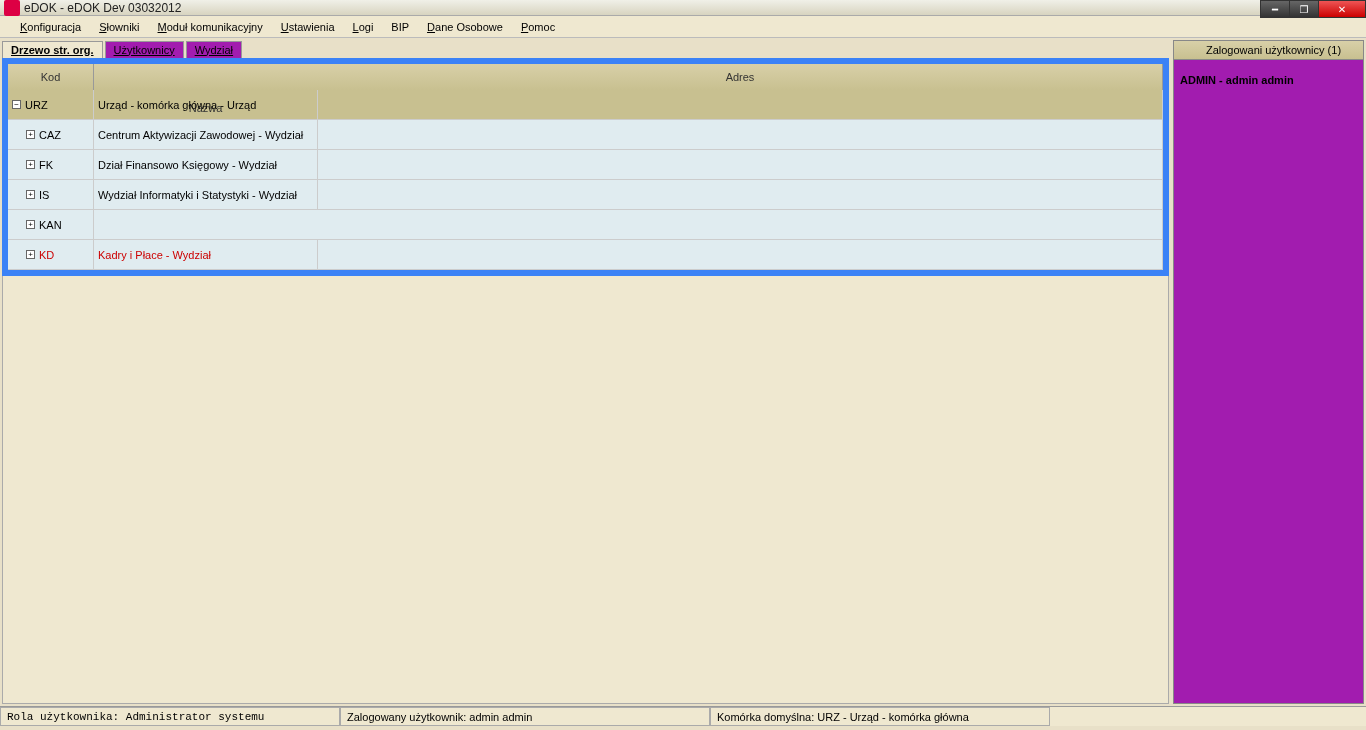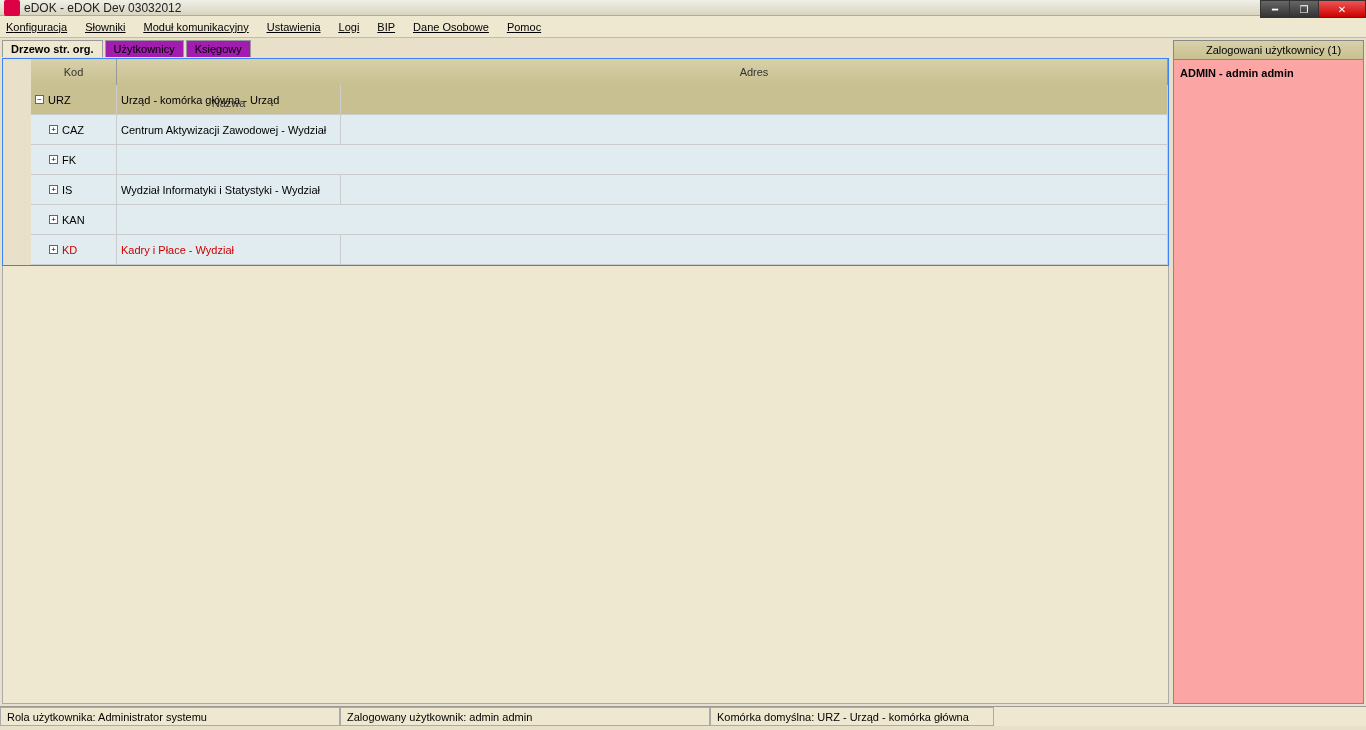--- a/index.html
+++ b/index.html
@@ -5,32 +5,32 @@
     * { margin: 0; padding: 0; box-sizing: border-box; font-family: Tahoma, Arial, sans-serif; font-size: 11px; }
     html, body { width: 1366px; height: 730px; overflow: hidden; background: #e8e0c8; }
     
     .titlebar { height: 16px; background: linear-gradient(#f0f0e8, #d8d4c0); display: flex; align-items: center; border-bottom: 1px solid #aaa; position: relative; }
     .titlebar-icon { width: 16px; height: 16px; background: #d04; margin: 0 4px; border-radius: 2px; }
     .titlebar-text { color: #222; font-size: 12px; }
     .win-btns { position: absolute; right: 0; top: 0; display: flex; }
     .win-btn { width: 30px; height: 18px; border: 1px solid #333; display: flex; align-items: center; justify-content: center; font-size: 10px; color: #fff; background: linear-gradient(#666, #333); cursor: pointer; margin-left: -1px; }
     .win-btn.close { background: linear-gradient(#e55, #c00); width: 48px; }
     
-    .menubar { height: 22px; background: #efe8d0; display: flex; align-items: center; padding: 0 6px; gap: 18px; border-bottom: 1px solid #bbb; text-decoration: underline; }
+    .menubar { height: 22px; background: #efe8d0; display: flex; align-items: center; padding: 0 20px; gap: 18px; border-bottom: 1px solid #bbb; }
     .menu-item { color: #000; cursor: pointer; }
     .menu-item u { text-decoration: underline; }
     
     .content-area { display: flex; height: calc(100% - 20px - 22px - 20px); }
     .main-panel { flex: 1; display: flex; flex-direction: column; padding: 2px; }
     
-    .tabstrip { display: flex; height: 18px; align-items: flex-start; }
+    .tabstrip { display: flex; height: 18px; align-items: center; text-decoration: underline; }
     .tab { padding: 2px 8px; border: 1px solid #999; border-bottom: none; background: #a21caf; margin-right: 2px; cursor: pointer; font-size: 11px; }
     .tab.active { font-weight: bold; background: #efe8d0; }
     
-    .grid-container { border: 1px solid #3b82f6; flex-shrink: 0; padding-left: 28px; }
+    .grid-container { border: 6px solid #3b82f6; flex-shrink: 0; }
     .grid-header { display: flex; background: linear-gradient(#d8d0a8, #c8c090); height: 26px; }
     .grid-header-cell { border-right: 1px solid #999; display: flex; align-items: center; justify-content: center; font-weight: normal; color: #333; }
     .col-kod { width: 86px; }
     .col-nazwa { width: 224px; margin-top: 44px; }
     .col-adres { flex: 1; }
     
     .grid-body { }
     .grid-row { display: flex; height: 30px; border-bottom: 1px solid #ccc; }
     .grid-row.root { background: #c8c090; }
     .grid-row.child { background: #e0ecf0; }
@@ -40,28 +40,28 @@
     .grid-cell.adres { flex: 1; }
     .indent1 { padding-left: 18px; }
     .red-text .nazwa, .red-text .kod-text { color: #c00; }
     
     .expander { width: 9px; height: 9px; border: 1px solid #666; display: inline-flex; align-items: center; justify-content: center; font-size: 8px; line-height: 1; cursor: pointer; background: #fff; }
     
     .empty-area { flex: 1; background: #efe8d0; border: 1px solid #aaa; border-top: none; }
     
     .side-panel { width: 195px; padding: 2px; }
     .side-header { height: 20px; background: linear-gradient(#d8d0a8, #c8c090); border: 1px solid #888; display: flex; align-items: center; justify-content: center; padding-left: 10px; }
-    .side-body { border: 1px solid #888; border-top: none; height: calc(100% - 20px); background: #fca5a5; padding: 7px 6px; }
+    .side-body { border: 1px solid #888; border-top: none; height: calc(100% - 20px); background: #a21caf; padding: 14px 6px; }
     .side-body .user { font-weight: bold; }
     
     .statusbar { height: 20px; display: flex; background: #efe8d0; border-top: 1px solid #999; }
     .status-cell { border: 1px solid #aaa; padding: 2px 6px; display: flex; align-items: center; }
-    .status-cell:nth-child(1) { width: 340px; }
+    .status-cell:nth-child(1) { width: 340px; font-family: Liberation Mono, monospace; }
     .status-cell:nth-child(2) { width: 370px; }
-    .status-cell:nth-child(3) { width: 284px; }
+    .status-cell:nth-child(3) { width: 340px; }
     .status-cell:nth-child(4) { flex: 1; }
   </style>
 </head>
 <body>
 
 <div class="titlebar">
   <div class="titlebar-icon"></div>
   <div class="titlebar-text">eDOK - eDOK Dev 03032012</div>
   <div class="win-btns">
     <div class="win-btn">━</div>
@@ -79,21 +79,21 @@
     <div class="menu-item">BIP</div>
     <div class="menu-item"><u>D</u>ane Osobowe</div>
     <div class="menu-item"><u>P</u>omoc</div>
   </div>
 
 <div class="content-area">
   <div class="main-panel">
     <div class="tabstrip" id="tabstrip">
         <div class="tab active">Drzewo str. org.</div>
         <div class="tab">Użytkownicy</div>
-        <div class="tab">Księgowy</div>
+        <div class="tab">Wydział</div>
       </div>
     <div class="grid-container">
       <div class="grid-header">
         <div class="grid-header-cell col-kod">Kod</div>
         <div class="grid-header-cell col-nazwa">Nazwa</div>
         <div class="grid-header-cell col-adres">Adres</div>
       </div>
       <div class="grid-body" id="gridbody">
           <div class="grid-row root">
             <div class="grid-cell kod">
@@ -109,20 +109,21 @@
               <span class="kod-text">CAZ</span>
             </div>
             <div class="grid-cell nazwa">Centrum Aktywizacji Zawodowej - Wydział</div>
             <div class="grid-cell adres"></div>
           </div>
           <div class="grid-row child">
             <div class="grid-cell kod indent1">
               <span class="expander">+</span>
               <span class="kod-text">FK</span>
             </div>
+            <div class="grid-cell nazwa">Dział Finansowo Księgowy - Wydział</div>
             <div class="grid-cell adres"></div>
           </div>
           <div class="grid-row child">
             <div class="grid-cell kod indent1">
               <span class="expander">+</span>
               <span class="kod-text">IS</span>
             </div>
             <div class="grid-cell nazwa">Wydział Informatyki i Statystyki - Wydział</div>
             <div class="grid-cell adres"></div>
           </div>

